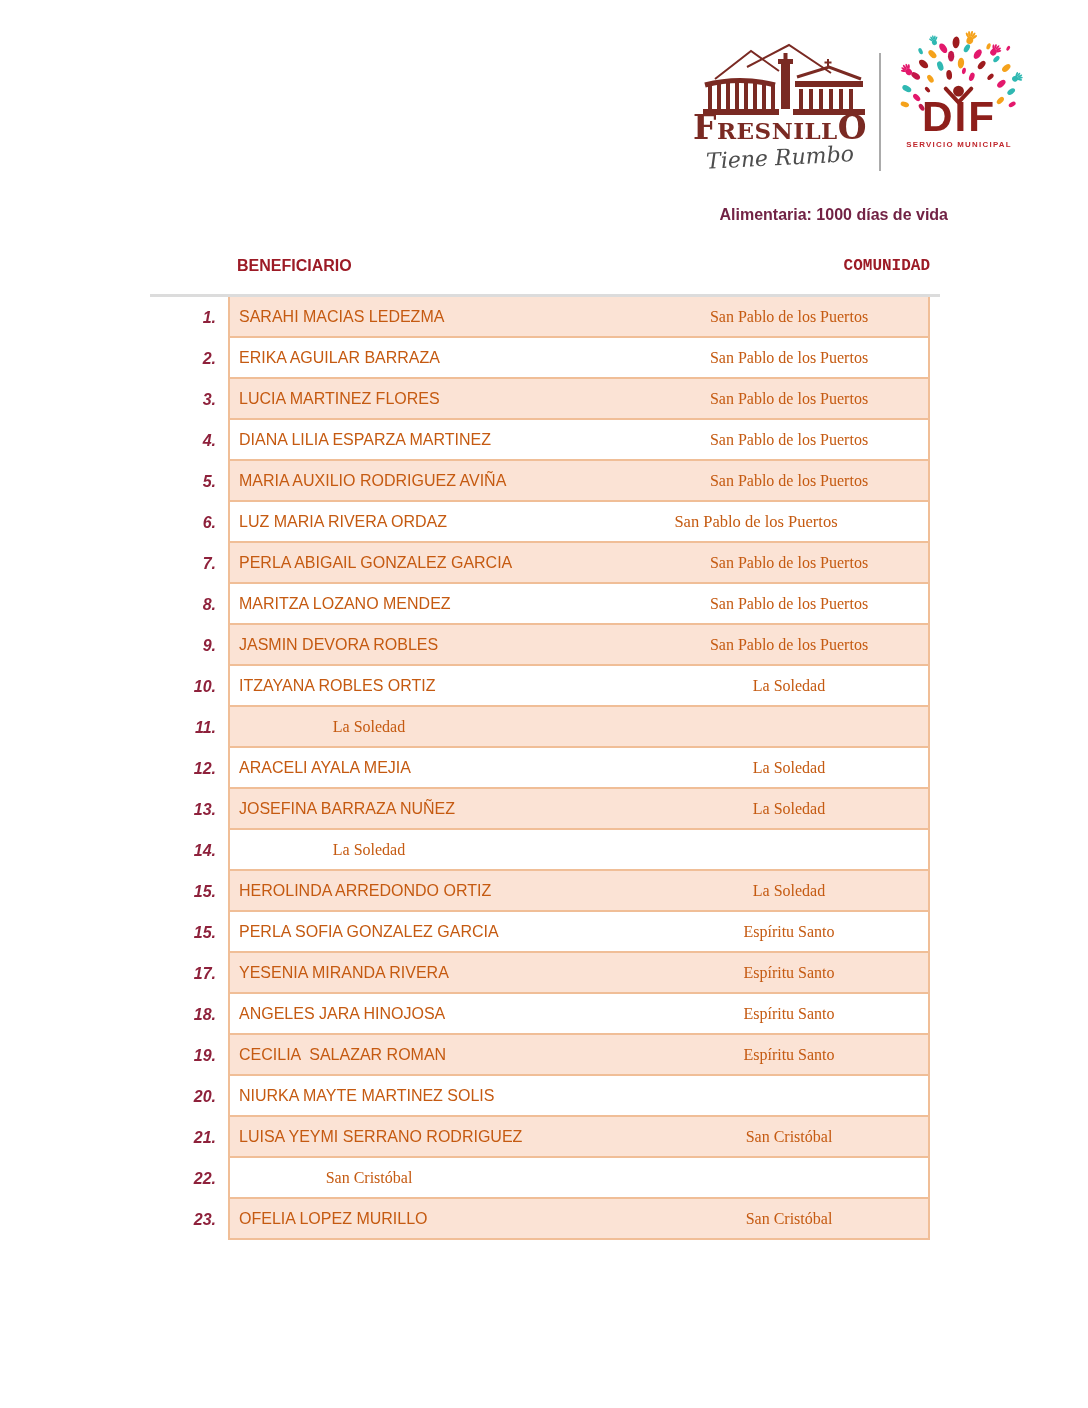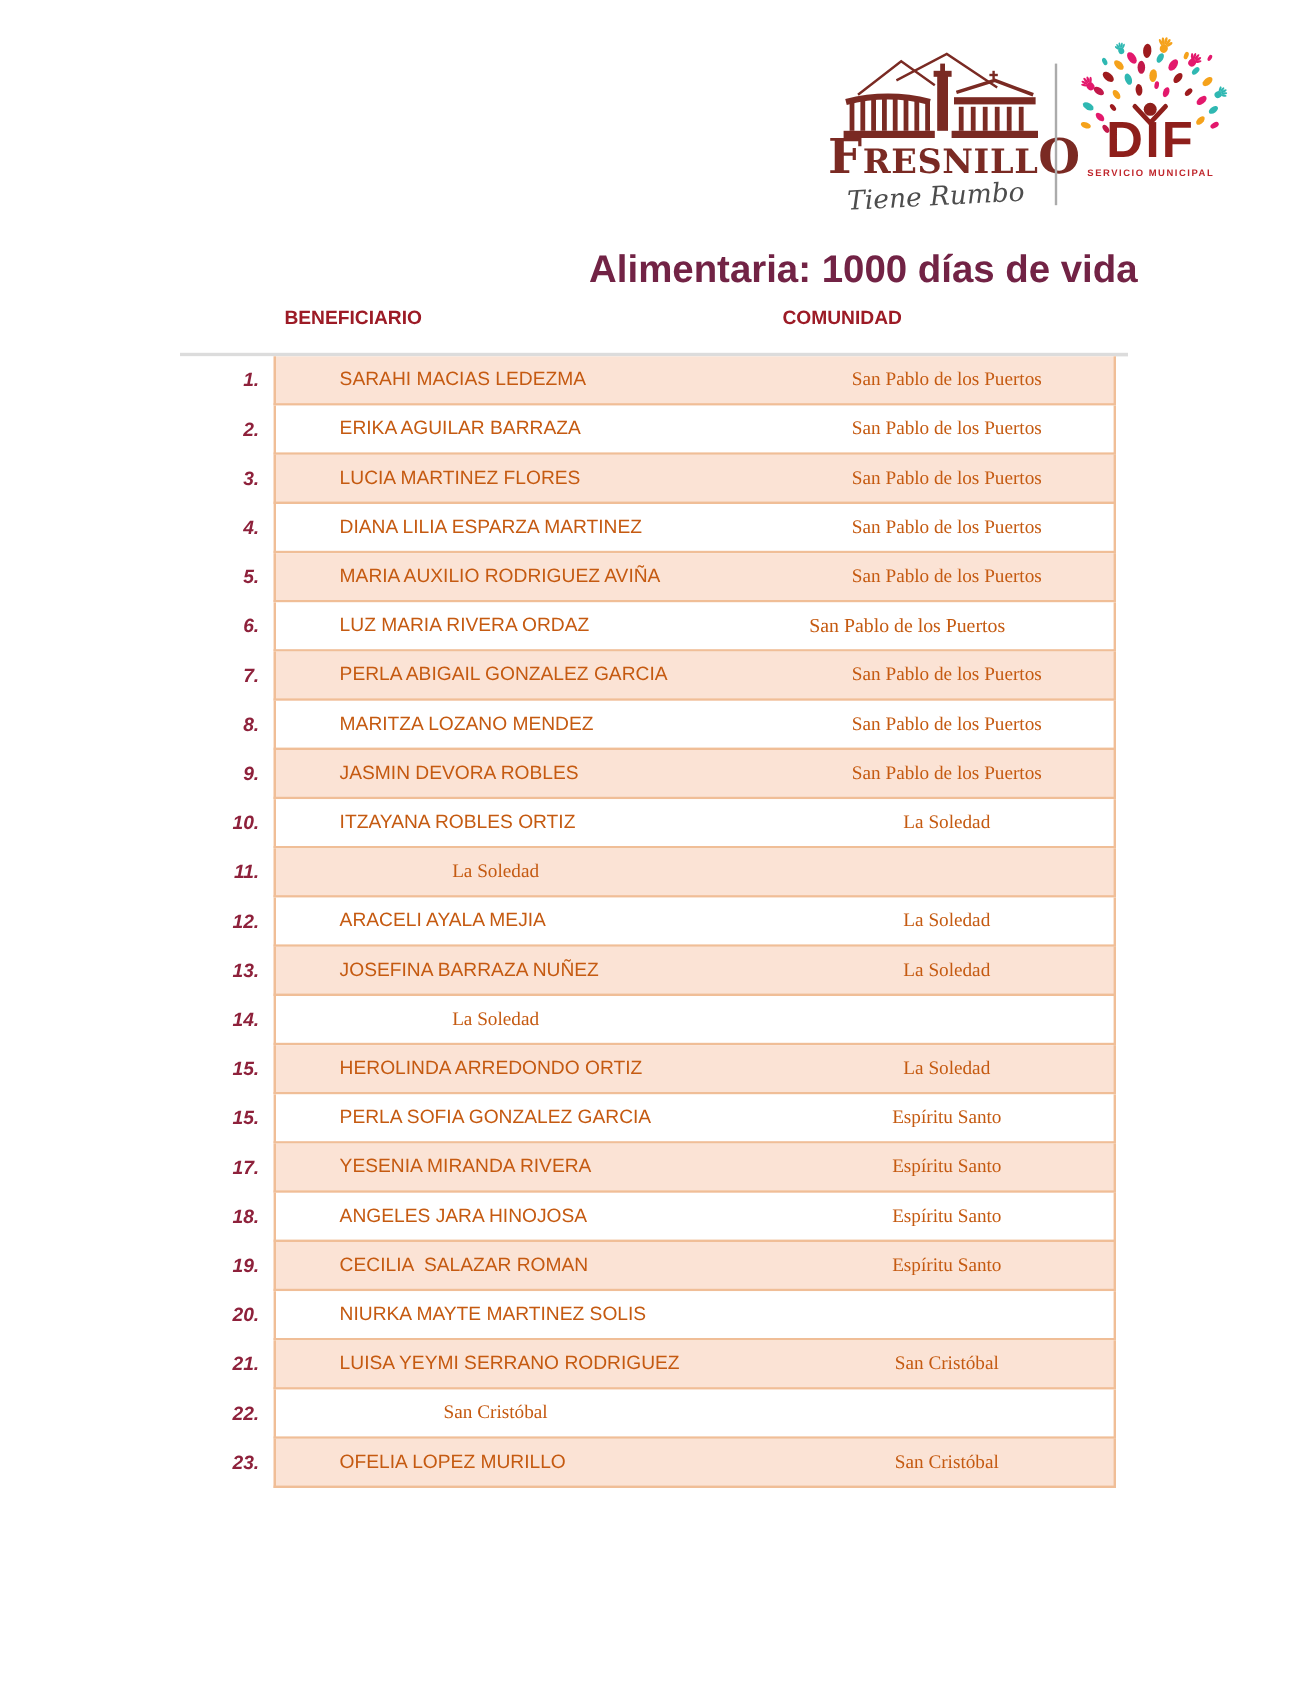--- a/index.html
+++ b/index.html
@@ -18,56 +18,55 @@
     position:relative;width:1088px;height:1408px;background:#ffffff;
     margin:0 auto;font-family:"Liberation Sans",sans-serif;overflow:hidden;
   }
 
   
   .logos{position:absolute;left:690px;top:35px;width:340px;height:150px;}
   .fres-logo{position:absolute;left:0;top:0;width:180px;text-align:center;}
   .fres-art{display:block;margin:0 auto;}
   .fres-name{
     margin-top:-4px;font-family:"DejaVu Serif",serif;font-weight:bold;
-    font-variant:small-caps;font-size:40px;letter-spacing:.5px;
+    font-variant:small-caps;font-size:33px;letter-spacing:.5px;
     color:var(--logo-maroon);line-height:1;
   }
   .fres-tag{
     margin-top:2px;font-family:"DejaVu Serif",serif;font-style:italic;
     font-size:22px;color:#4D4D4D;transform:rotate(-3deg);line-height:1.1;
   }
   .logo-divider{position:absolute;left:189px;top:18px;width:2px;height:118px;background:#ABABAB;}
   .dif-logo{position:absolute;left:205px;top:-4px;width:128px;height:132px;}
   .dif-word-text{font-family:"Liberation Sans",sans-serif;font-weight:bold;font-size:43px;letter-spacing:2px;fill:var(--dif-maroon);}
   .dif-sub-text{font-family:"Liberation Sans",sans-serif;font-weight:bold;font-size:8px;letter-spacing:1.3px;fill:var(--dif-sub-red);}
 
   
   .doc-title{
     position:absolute;left:448px;top:206px;width:500px;text-align:right;
-    font-size:32px;font-weight:bold;color:var(--title-plum);
+    font-size:16px;font-weight:bold;color:var(--title-plum);
   }
   .col-header{position:absolute;top:257px;font-size:16px;font-weight:bold;color:var(--header-red);}
   .col-header.benef{left:237px;}
-  .col-header.comun{left:652px;width:278px;text-align:left;}
+  .col-header.comun{left:652px;width:278px;text-align:right;font-family:Liberation Mono, monospace;}
 
   
   .top-rule{position:absolute;left:150px;top:294px;width:790px;height:3px;background:#DCDCDC;}
   .btable{position:absolute;left:150px;top:297px;width:780px;}
   .trow{display:flex;height:41px;}
   .trow .num{
     width:78px;box-sizing:border-box;display:flex;align-items:center;justify-content:flex-end;
     padding-right:12px;font-size:16px;font-weight:bold;font-style:italic;color:var(--num-maroon);
     background:#ffffff;
   }
   .trow .cells{
     flex:1;display:flex;box-sizing:border-box;background:#ffffff;
     border-left:2px solid var(--row-border);
     border-right:2px solid var(--row-border);
     border-bottom:2px solid var(--row-border);
-    padding-left:44px;
   }
   .trow.odd .cells{background:var(--peach);}
   .trow .name{
     flex:1;display:flex;align-items:center;padding-left:9px;
     font-size:16px;color:var(--cell-orange);white-space:pre;overflow:hidden;
   }
   .trow .comm{
     width:278px;display:flex;align-items:center;justify-content:center;
     font-size:16px;color:var(--cell-orange);font-family:Liberation Serif, serif;
   }

